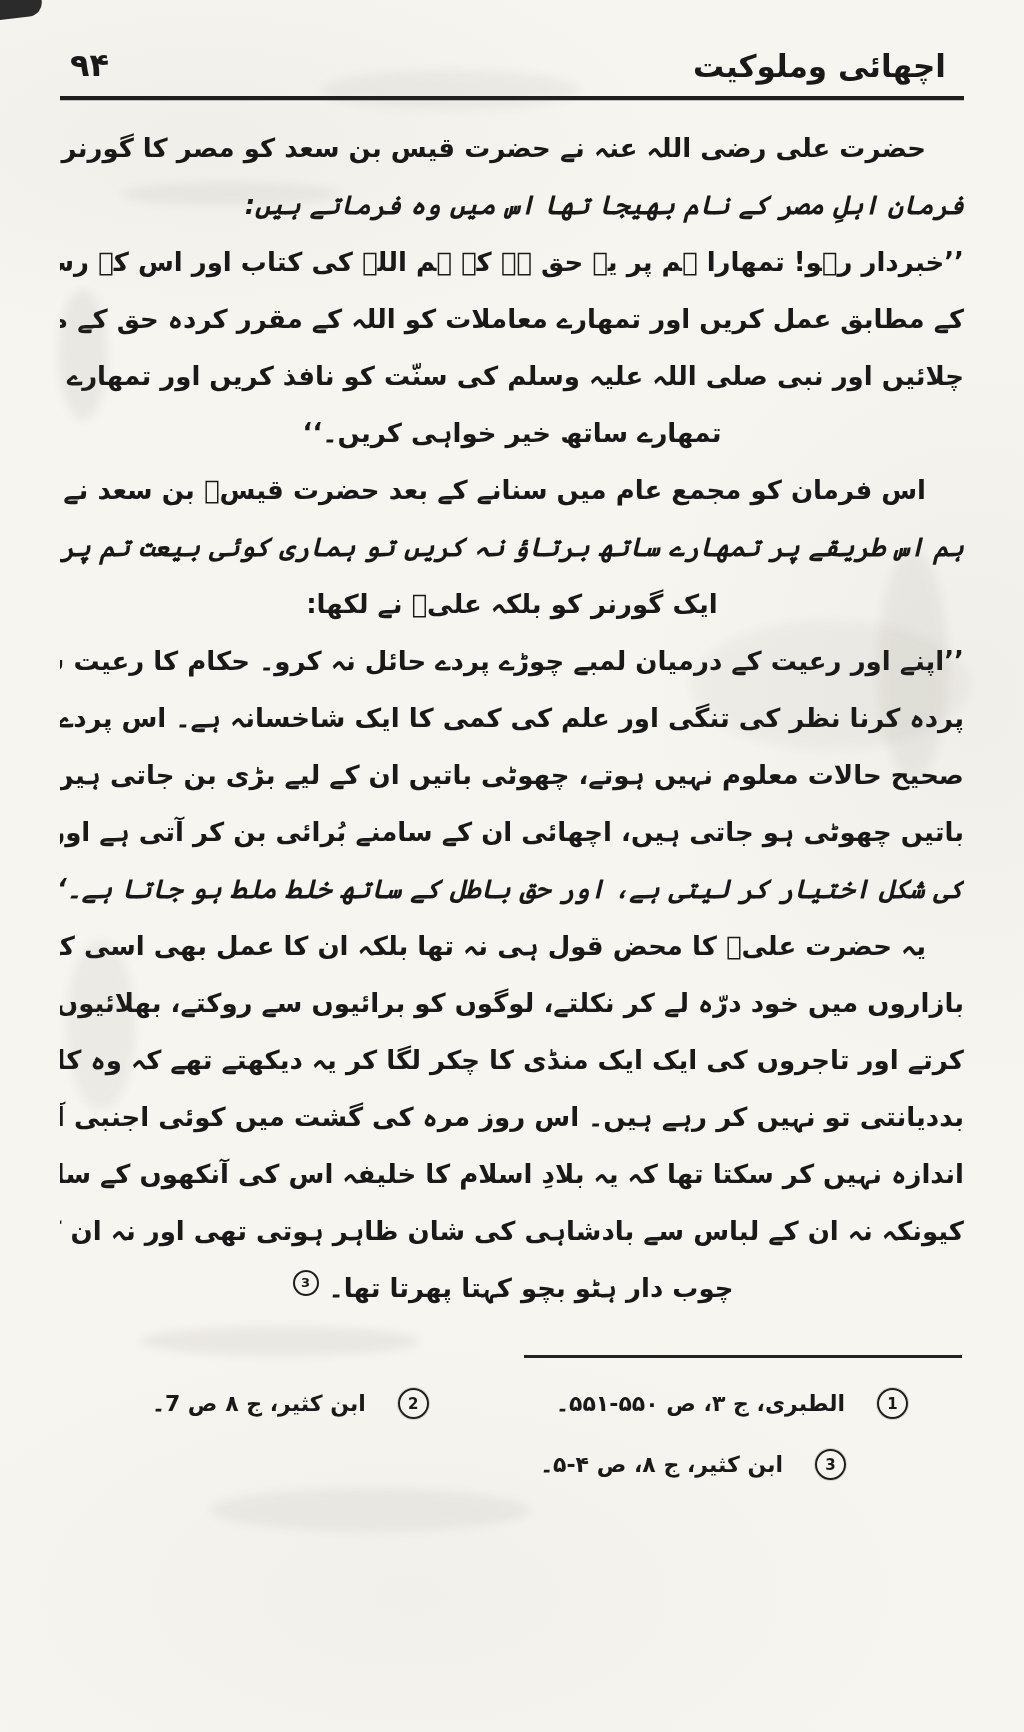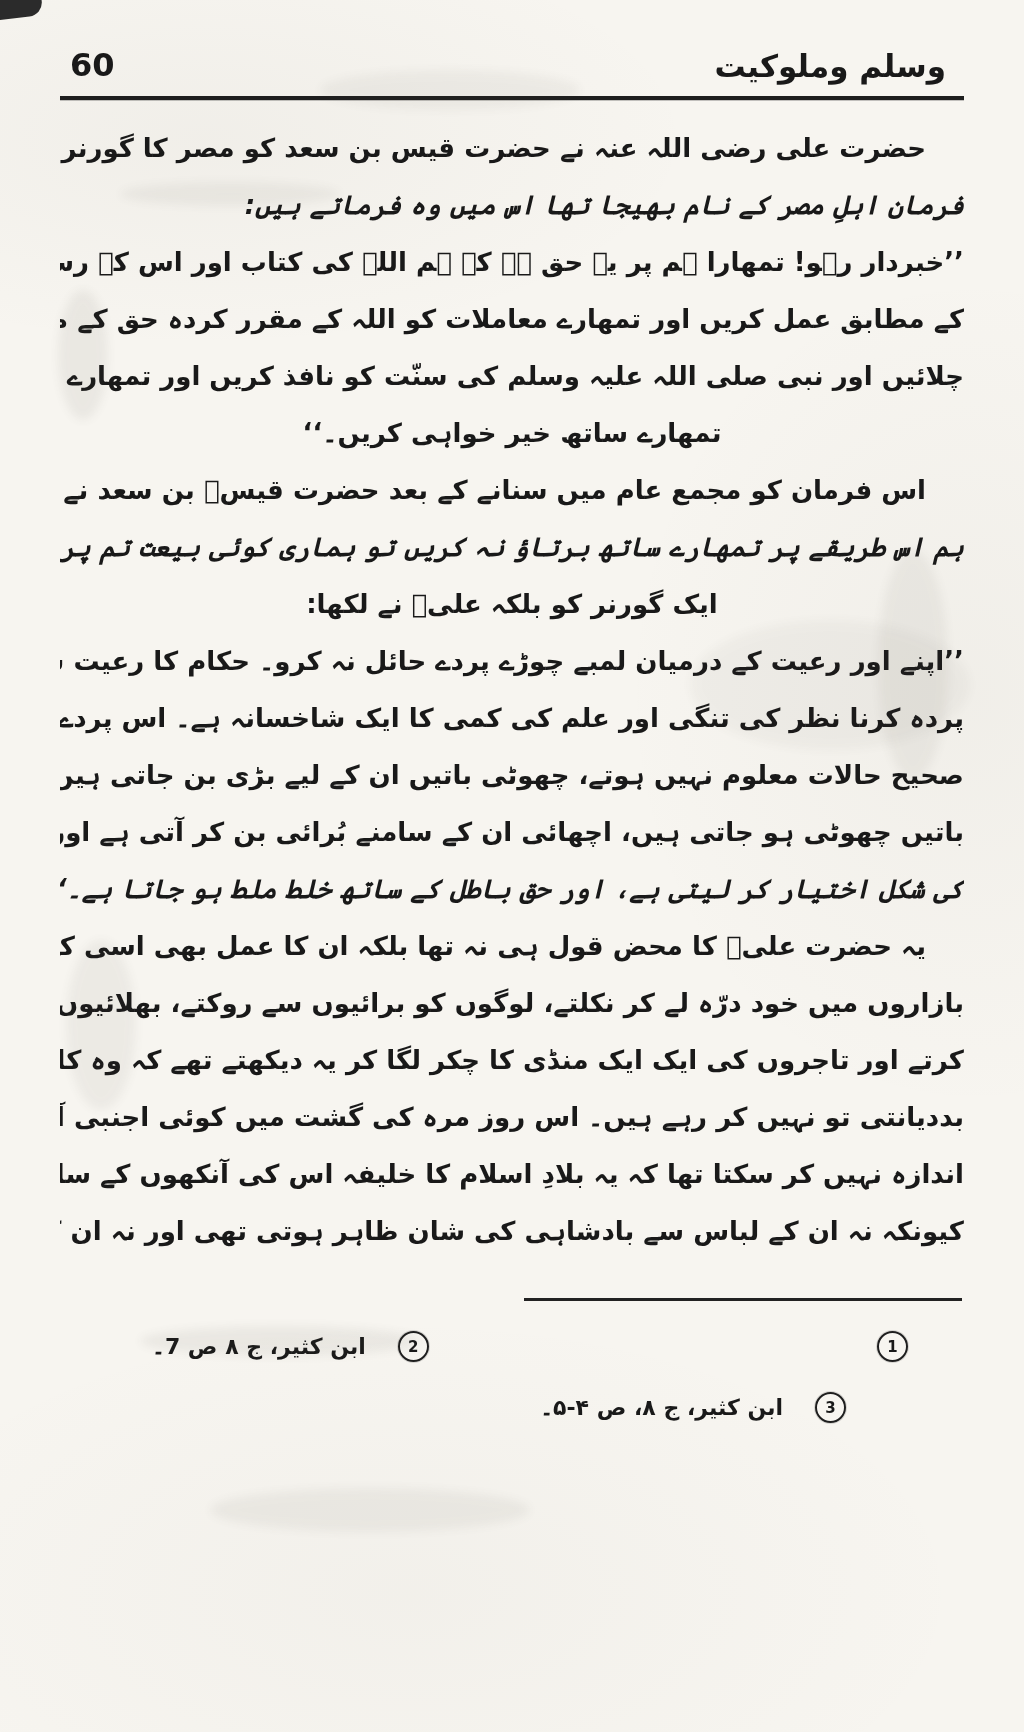--- a/index.html
+++ b/index.html
@@ -157,22 +157,22 @@
   <div class="artifact smudge s1"></div>
   <div class="artifact smudge s2"></div>
   <div class="artifact smudge s3"></div>
   <div class="artifact smudge s4"></div>
   <div class="artifact smudge s5"></div>
   <div class="artifact smudge s6"></div>
   <div class="artifact smudge s7"></div>
   <div class="artifact smudge s8"></div>
 
   <div class="header-row">
-    <div class="book-title">وسلم وملوکیت</div>
-    <div class="page-number">60</div>
+    <div class="book-title">اچھائی وملوکیت</div>
+    <div class="page-number">۹۴</div>
   </div>
   <div class="header-rule"></div>
 
   <div class="body-text">
 
     <div>
       <div class="line indent">حضرت علی رضی اللہ عنہ نے حضرت قیس بن سعد کو مصر کا گورنر مقرر کر کے جو</div>
       <div class="line end">فرمان اہلِ مصر کے نام بھیجا تھا اس میں وہ فرماتے ہیں:</div>
     </div>
 
@@ -200,30 +200,32 @@
       <div class="line end"><span>کی شکل اختیار کر لیتی ہے، اور حق باطل کے ساتھ خلط ملط ہو جاتا ہے۔‘‘</span></div>
     </div>
 
     <div>
       <div class="line indent">یہ حضرت علیؓ کا محض قول ہی نہ تھا بلکہ ان کا عمل بھی اسی کے مطابق تھا۔ کوفہ کے</div>
       <div class="line">بازاروں میں خود درّہ لے کر نکلتے، لوگوں کو برائیوں سے روکتے، بھلائیوں کی تلقین</div>
       <div class="line">کرتے اور تاجروں کی ایک ایک منڈی کا چکر لگا کر یہ دیکھتے تھے کہ وہ کاروبار میں</div>
       <div class="line">بددیانتی تو نہیں کر رہے ہیں۔ اس روز مرہ کی گشت میں کوئی اجنبی آدمی ان کو دیکھ کر یہ</div>
       <div class="line">اندازہ نہیں کر سکتا تھا کہ یہ بلادِ اسلام کا خلیفہ اس کی آنکھوں کے سامنے پھر رہا ہے،</div>
       <div class="line">کیونکہ نہ ان کے لباس سے بادشاہی کی شان ظاہر ہوتی تھی اور نہ ان کے آگے کوئی</div>
+      <div class="line center"><span>چوب دار ہٹو بچو کہتا پھرتا تھا۔</span><span class="fn-ref">3</span></div>
     </div>
 
   </div>
 
   <div class="footnotes">
     <div class="fn-separator"></div>
 
     <div class="fn-row row-1">
       <div class="fn-item">
         <span class="fn-marker">1</span>
+        <span class="fn-text">الطبری، ج ۳، ص ۵۵۰-۵۵۱۔</span>
       </div>
       <div class="fn-item">
         <span class="fn-marker">2</span>
         <span class="fn-text">ابن کثیر، ج ۸ ص 7۔</span>
       </div>
     </div>
 
     <div class="fn-row row-2">
       <div class="fn-item">
         <span class="fn-marker">3</span>

